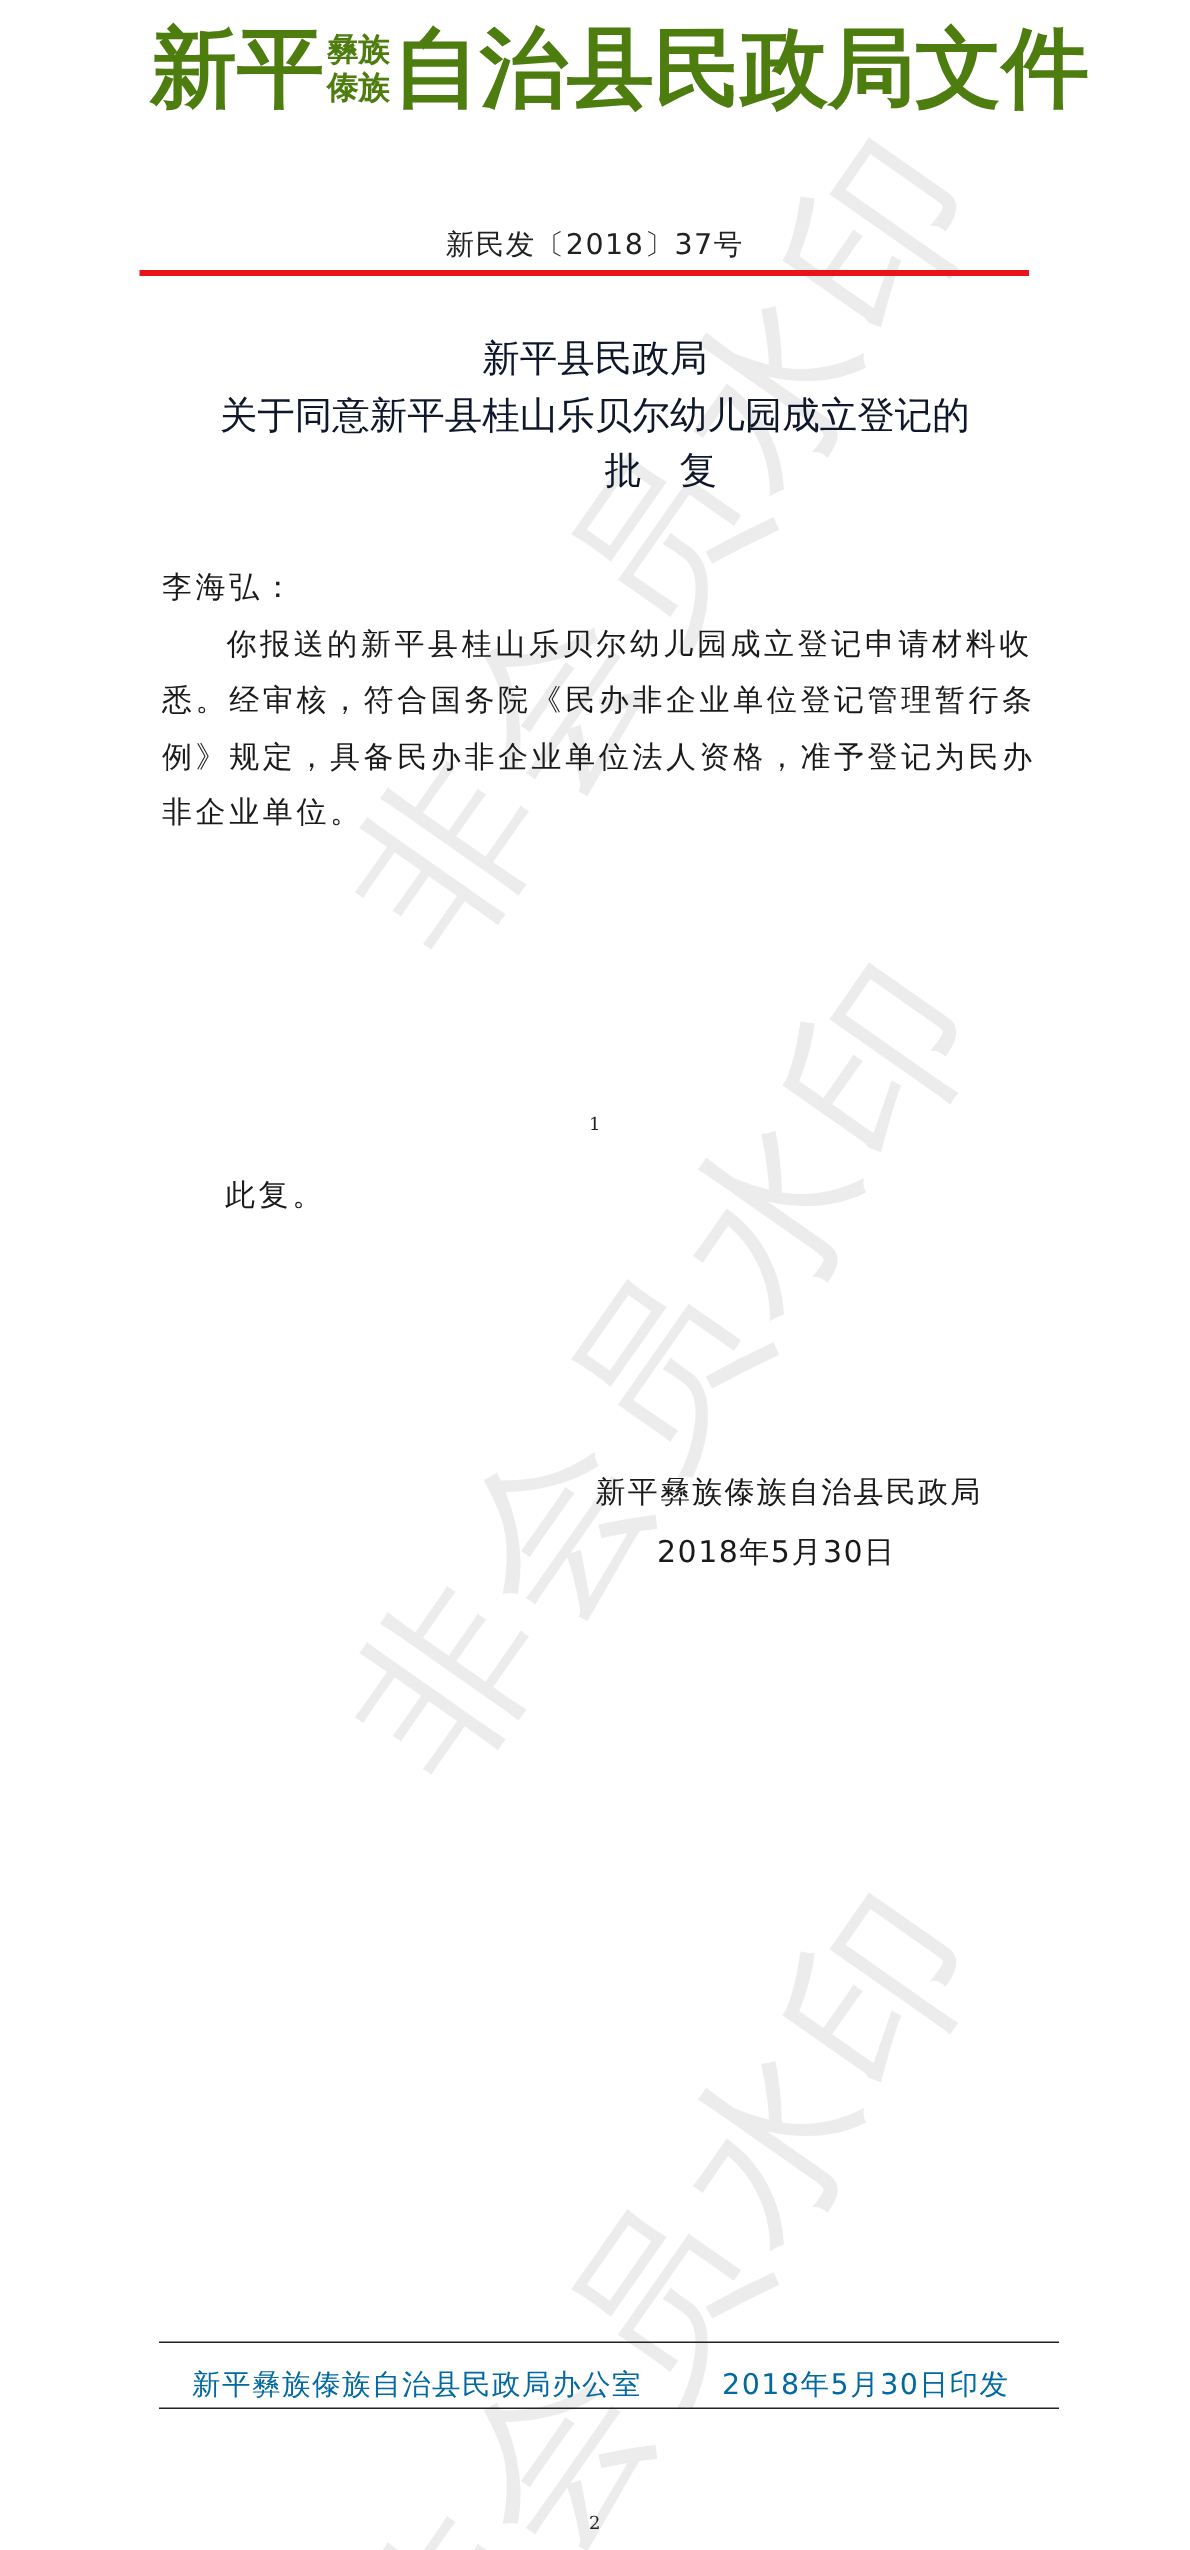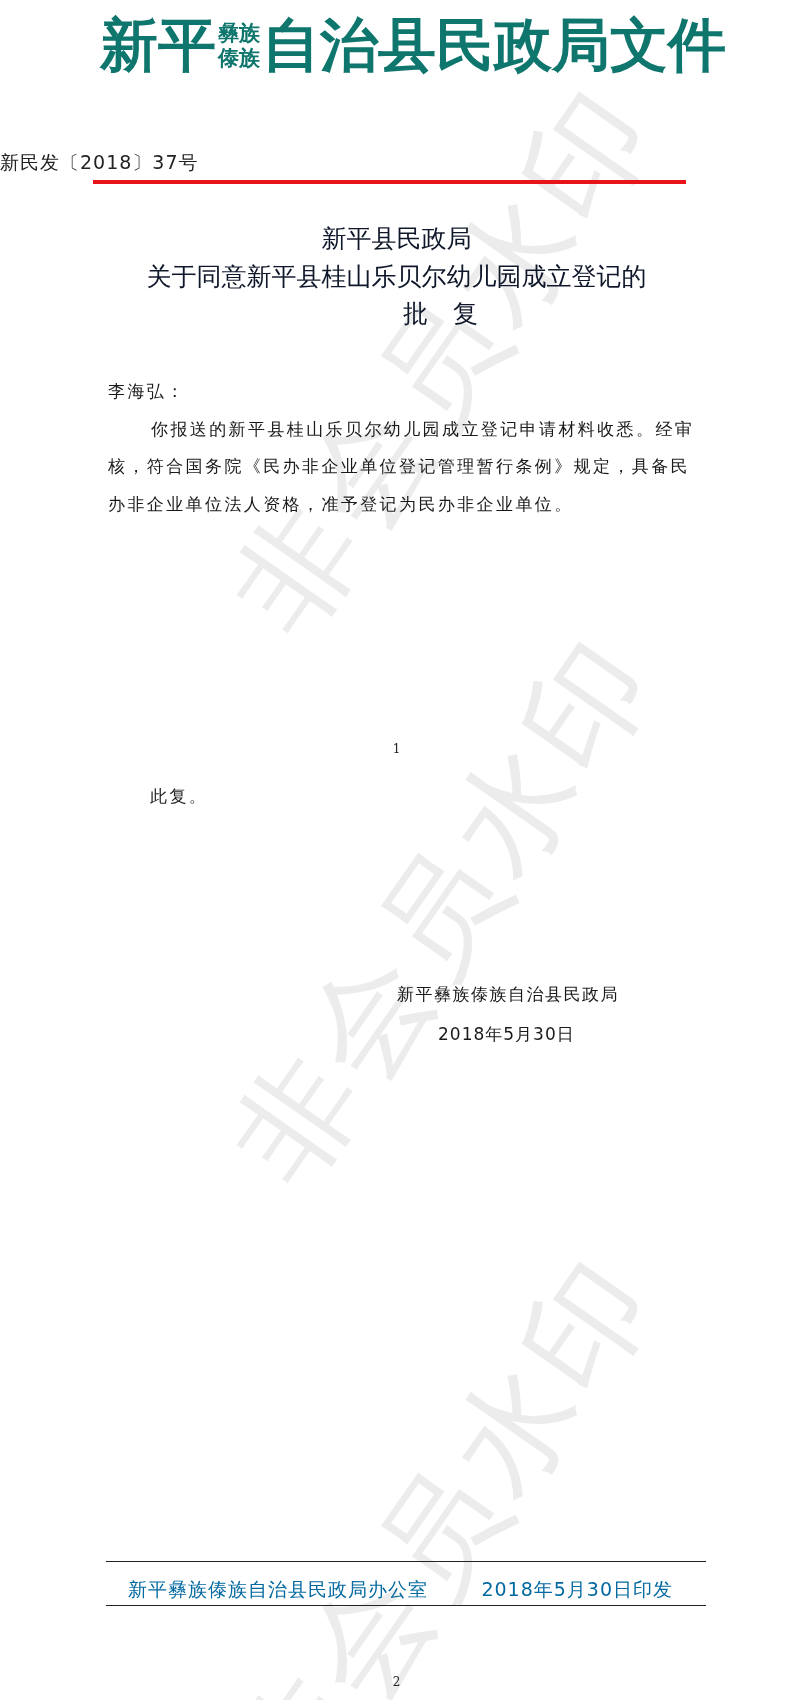--- a/index.html
+++ b/index.html
@@ -1,30 +1,30 @@
 <!DOCTYPE html>
 <html><head>
 <meta charset="utf-8">
 <style>
   html, body { margin: 0; padding: 0; background: #ffffff; }
   body { width: 793px; height: 1700px; position: relative; overflow: hidden;
          font-family: "DejaVu Sans", sans-serif; color: #111111; }
   .abs { position: absolute; }
   .red-header { left: 100px; top: 12px; height: 66px; display: flex; align-items: center;
-                color: #0f766e; font-family: "DejaVu Serif", serif; font-weight: bold; white-space: nowrap; }
+                color: #4d7c0f; font-family: "DejaVu Serif", serif; font-weight: bold; white-space: nowrap; }
   .red-header .big { font-size: 58px; line-height: 66px; letter-spacing: 0px; }
   .red-header .stack { display: flex; flex-direction: column; font-size: 21px; line-height: 25px;
                        margin: 0 2px; font-weight: bold; }
   .red-header .stack span { display: block; }
-  .doc-number { left: 0; width: 793px; top: 150px; text-align: left; font-size: 19px; color: #222;
+  .doc-number { left: 0; width: 793px; top: 150px; text-align: center; font-size: 19px; color: #222;
                 letter-spacing: 1px; }
   .red-rule { left: 93px; width: 593px; top: 180px; height: 4px; background: #e8141a; }
   .title { left: 0; width: 793px; text-align: center; font-family: "DejaVu Serif", serif;
            font-weight: normal; font-size: 25px; color: #0f172a; white-space: nowrap; }
-  .body-text { left: 108px; width: 590px; font-size: 17px; line-height: 37.5px; color: #1a1a1a;
+  .body-text { left: 108px; width: 590px; font-size: 20px; line-height: 37.5px; color: #1a1a1a;
                letter-spacing: 2.4px; }
   .body-text p { margin: 0; }
   .indent { text-indent: 43px; }
   .page-num { left: 0; width: 793px; text-align: center; font-family: "DejaVu Serif", serif;
               font-size: 12px; color: #222; }
   .footer-rule { left: 106px; width: 600px; height: 1px; background: #222; }
   .footer-row { left: 128px; width: 545px; top: 1577px; display: flex; justify-content: space-between;
                 font-size: 19px; color: #0369a1; letter-spacing: 1px; }
   .watermark { font-size: 120px; color: rgba(200,200,200,0.35); white-space: nowrap;
                transform: rotate(-55deg); transform-origin: center; pointer-events: none;

